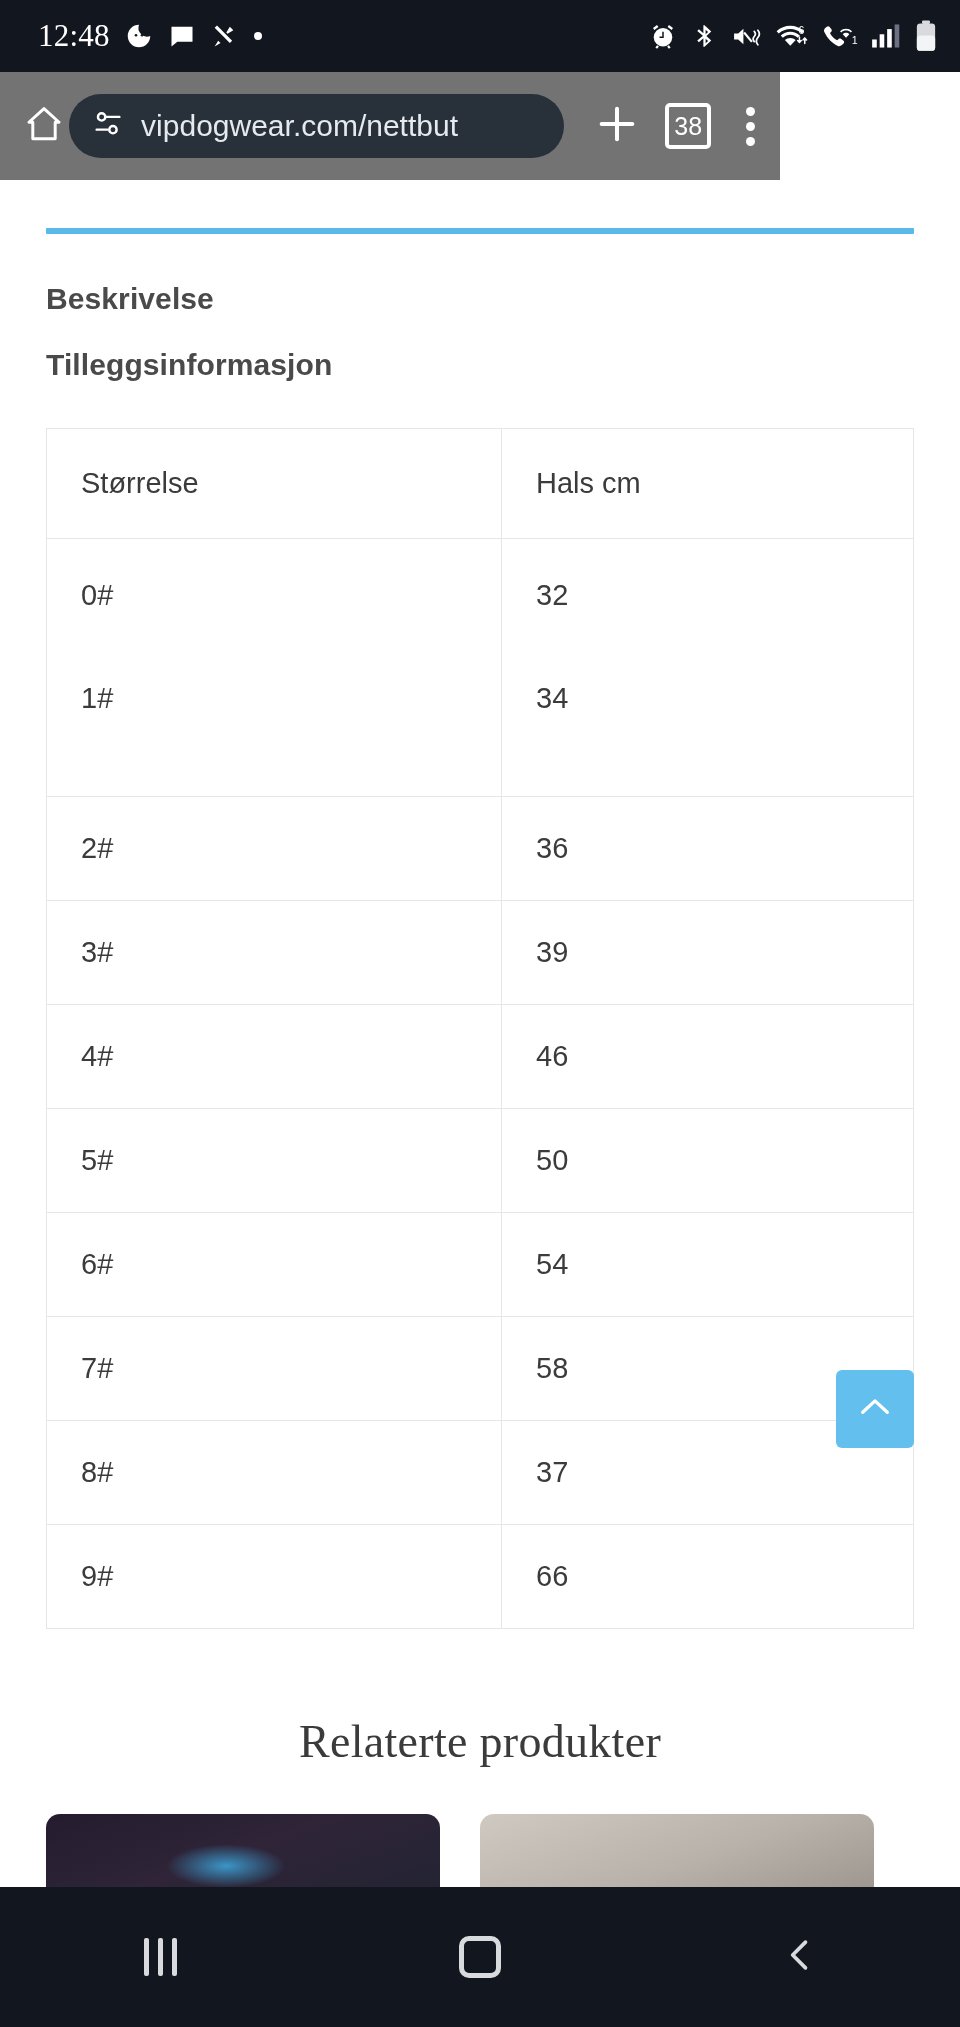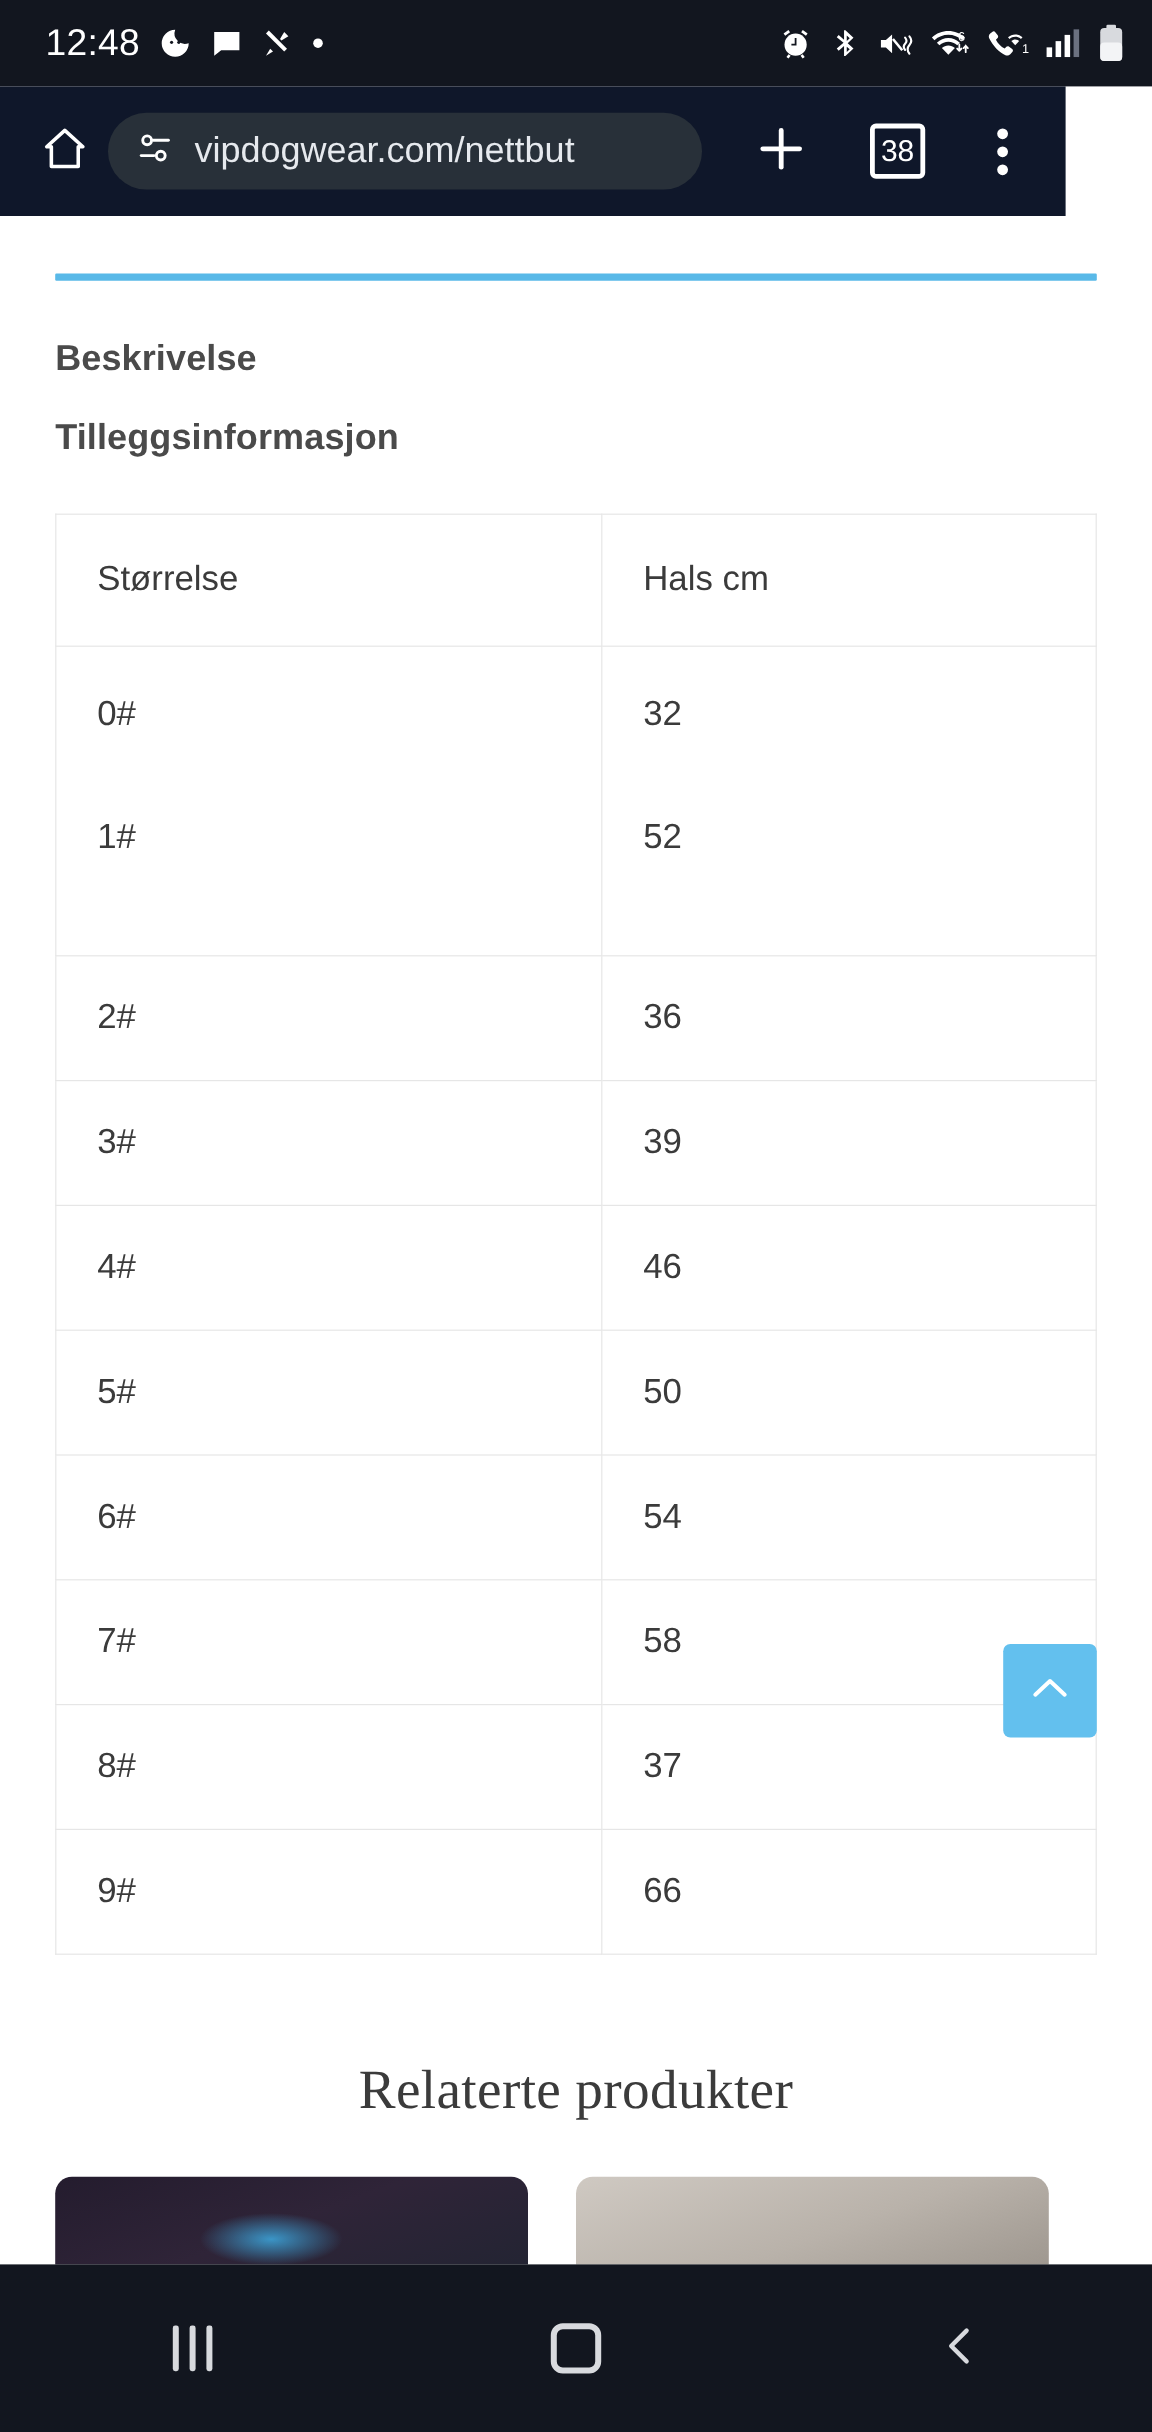--- a/index.html
+++ b/index.html
@@ -10,29 +10,29 @@
     overflow:hidden;
   }
 
   
   .status-bar{
     position:absolute; top:0; left:0; width:960px; height:72px;
     background:#12161f; color:#ffffff;
     display:flex; align-items:center; justify-content:space-between;
     padding:0 22px 0 38px;
   }
-  .status-left{ display:flex; align-items:center; gap:14px; }
+  .status-left{ display:flex; align-items:center; gap:14px;font-family:Liberation Serif, serif; }
   .clock{ font-size:31px; letter-spacing:.2px; font-weight:400; color:#fff; }
   .sb-icon{ display:inline-flex; align-items:center; justify-content:center; }
   .status-right{ display:flex; align-items:center; gap:13px; }
 
   
   .browser-bar{
-    position:absolute; top:72px; left:0; width:888px; height:108px;
-    background:#0f172a;
+    position:absolute; top:72px; left:0; width:780px; height:108px;
+    background:#737373;
     display:flex; align-items:center; padding:0 5px 0 22px; gap:4px;
   }
   .home-btn{ width:64px; height:64px; display:flex; align-items:center; justify-content:center; }
   .url-pill{
     flex:0 0 auto; width:495px; height:64px; background:#283039;
     border-radius:34px; display:flex; align-items:center; padding:0 22px; gap:16px;
     overflow:hidden;
   }
   .url-text{
     color:#e6e9ee; font-size:30px; white-space:nowrap; overflow:hidden;
@@ -269,21 +269,21 @@
       <tr>
         <td class="c1 tall">
           <div class="tall-inner">
             <span>0#</span>
             <span>1#</span>
           </div>
         </td>
         <td class="tall">
           <div class="tall-inner">
             <span>32</span>
-            <span>52</span>
+            <span>34</span>
           </div>
         </td>
       </tr>
       <tr>
         <td class="c1">2#</td>
         <td>36</td>
       </tr>
       <tr>
         <td class="c1">3#</td>
         <td>39</td>

